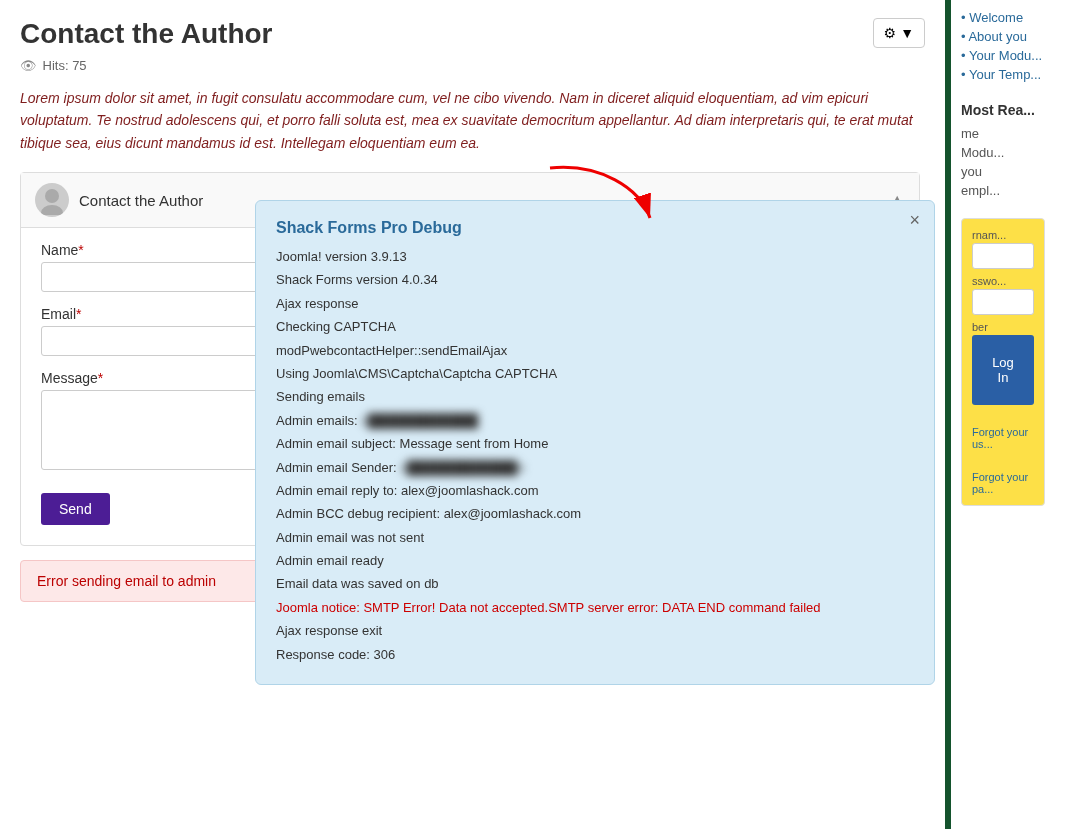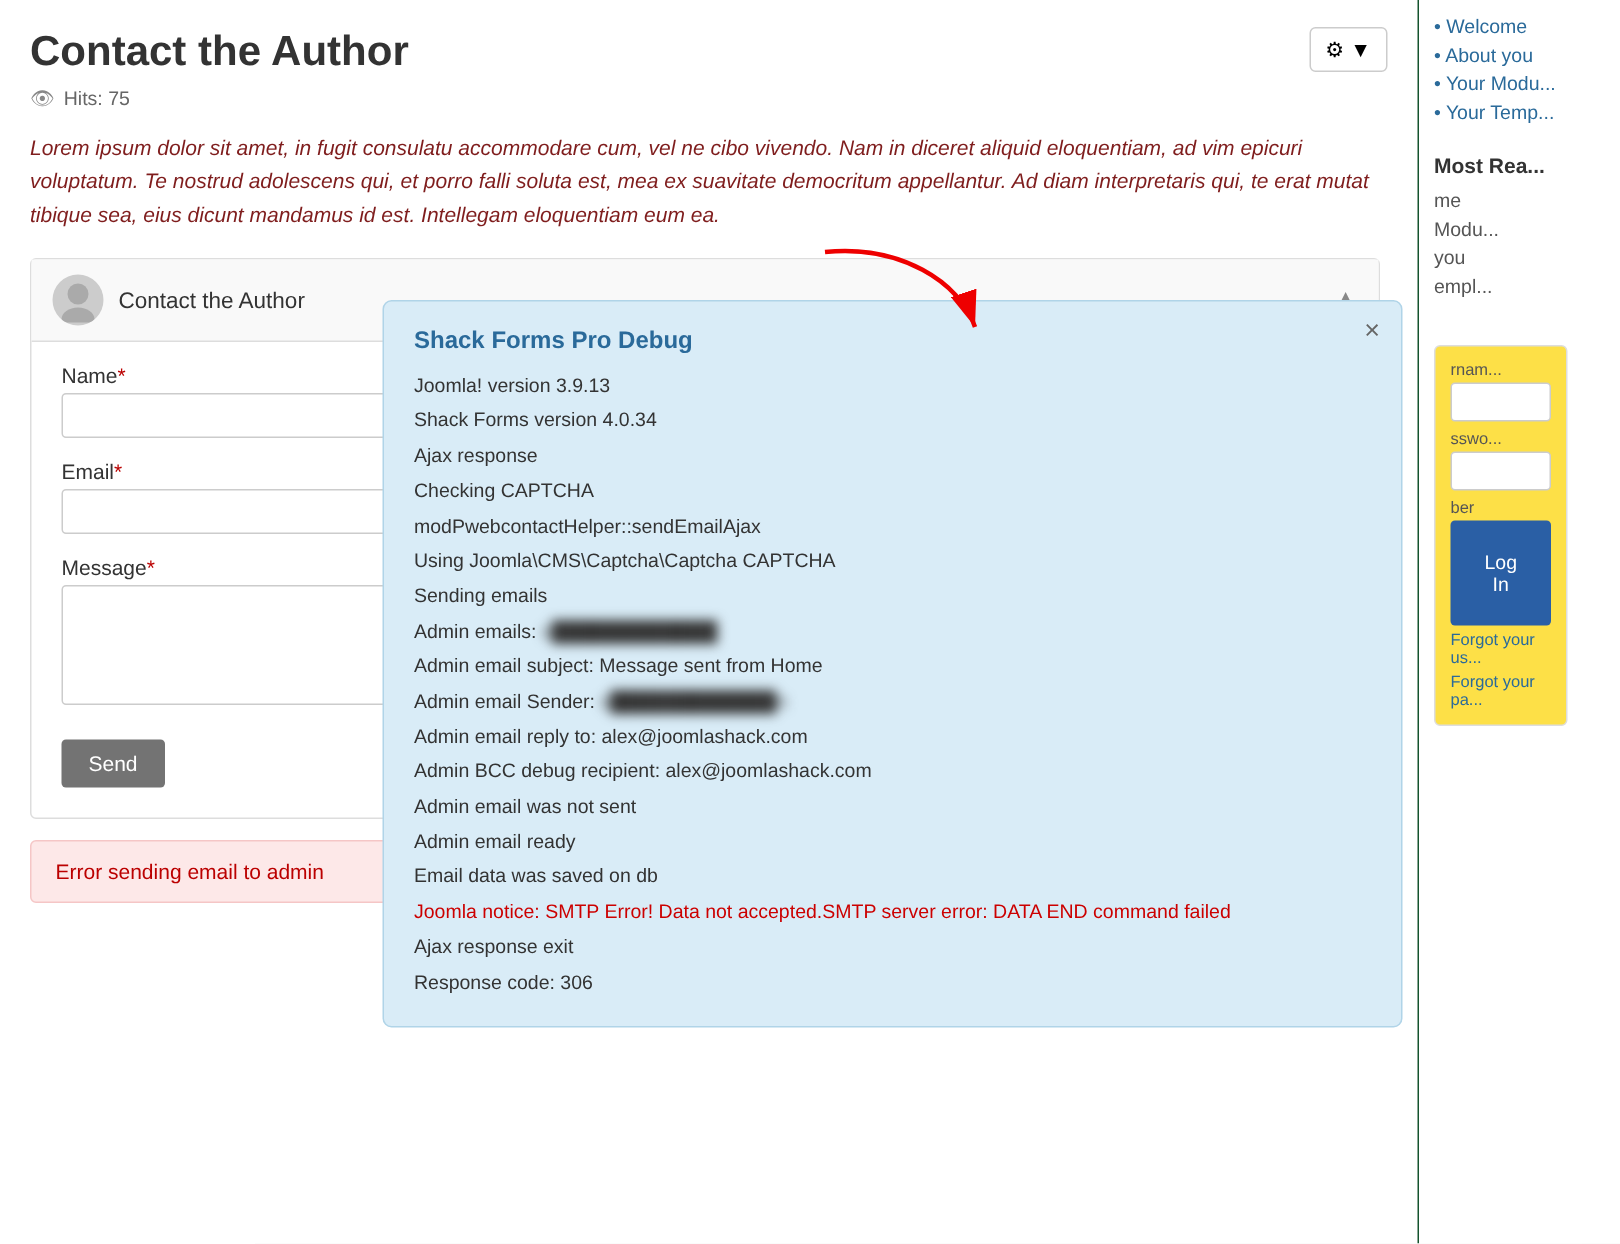--- a/index.html
+++ b/index.html
@@ -17,21 +17,21 @@
     }
     .main-content {
       flex: 1;
       padding: 18px 20px;
       position: relative;
       max-width: 945px;
     }
     .sidebar {
       width: 110px;
       padding: 10px;
-      border-left: 1px solid #14532d;
+      border-left: 6px solid #14532d;
       background: #fff;
       font-size: 13px;
     }
     .page-title {
       font-size: 28px;
       font-weight: bold;
       color: #333;
       margin-bottom: 8px;
     }
     .hits-line {
@@ -134,21 +134,21 @@
       width: 100%;
       max-width: 400px;
       padding: 6px 8px;
       border: 1px solid #ccc;
       border-radius: 3px;
       font-size: 14px;
       height: 80px;
       resize: vertical;
     }
     .send-btn {
-      background: #737373;
+      background: #4c1d95;
       color: #fff;
       border: none;
       padding: 8px 18px;
       border-radius: 3px;
       font-size: 14px;
       cursor: pointer;
       margin-top: 6px;
     }
     .error-box {
       background: #fde8e8;
@@ -228,21 +228,21 @@
     }
     .sidebar-most-read {
       font-size: 14px;
       font-weight: bold;
       color: #333;
       margin-bottom: 8px;
     }
     .sidebar-items {
       list-style: none;
       padding: 0;
-      margin-bottom: 32px;
+      margin-bottom: 20px;
     }
     .sidebar-items li {
       margin-bottom: 4px;
       color: #555;
       font-size: 13px;
     }
     .login-box {
       border: 1px solid #ddd;
       border-radius: 4px;
       padding: 10px;
@@ -265,21 +265,21 @@
       border-radius: 3px;
       padding: 20px;
       font-size: 13px;
       cursor: pointer;
     }
     .login-link {
       display: block;
       color: #2a6a9a;
       font-size: 11px;
       text-decoration: none;
-      margin-top: 4px;
+      margin-top: 21px;
     }
     .login-label {
       font-size: 11px;
       color: #555;
       display: block;
       margin-bottom: 2px;
     }
   </style>
 </head>
 <body>

